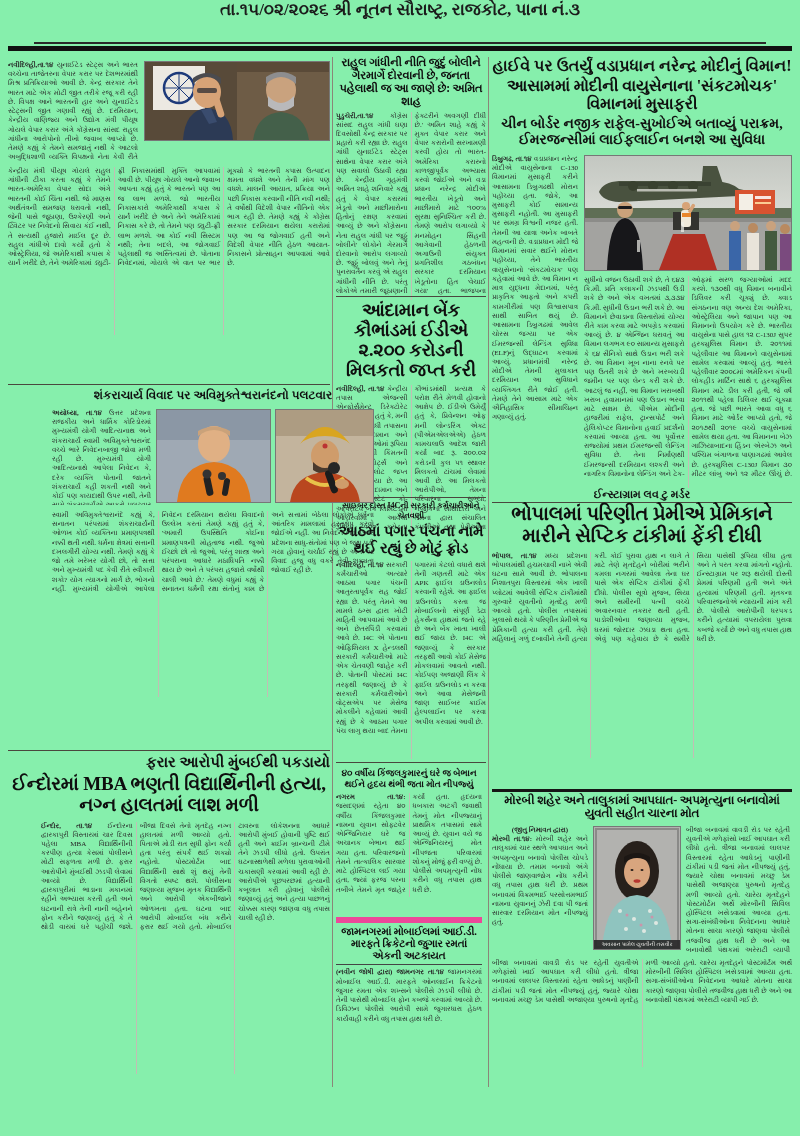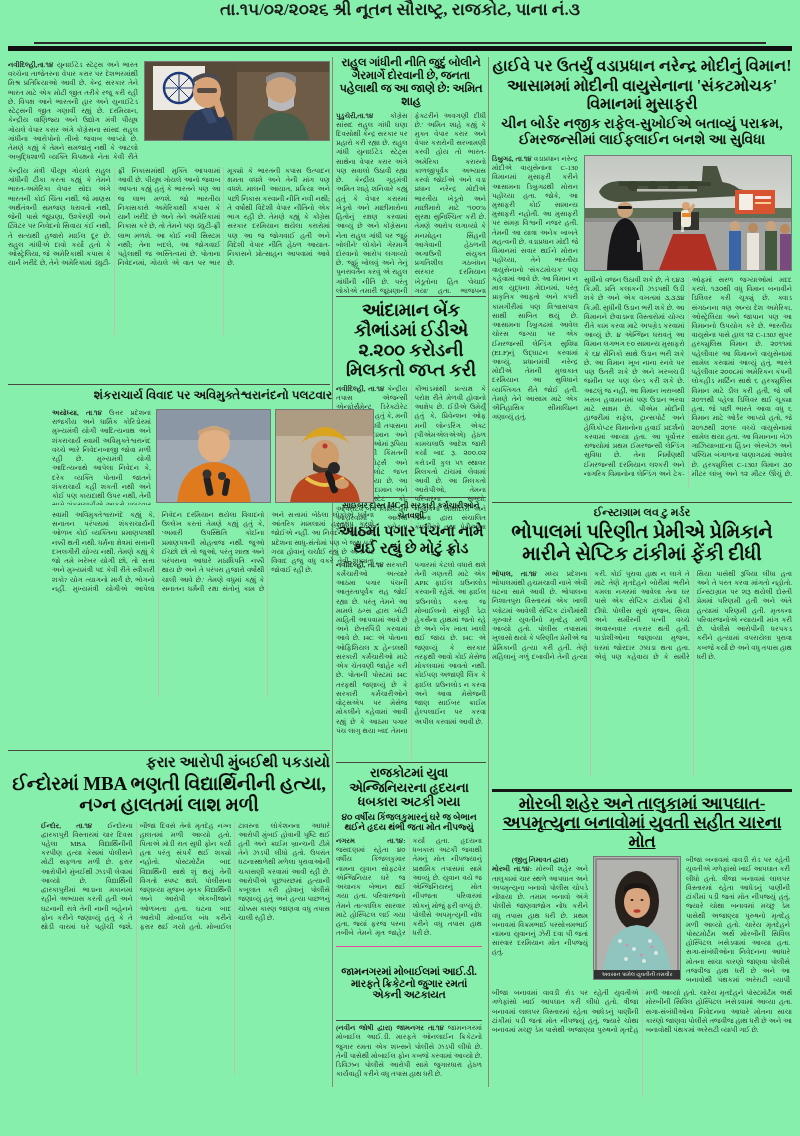--- a/index.html
+++ b/index.html
@@ -206,57 +206,56 @@
           <rect x="52" y="60" width="7" height="24" rx="3.5" fill="#1c1c1c" transform="rotate(-20 55 72)"></rect>
           <circle cx="58" cy="58" r="6" fill="#262626"></circle>
           <ellipse cx="66" cy="74" rx="7" ry="5" fill="#cf9c6b"></ellipse>
         </svg>
       </div>
     </div>
     <div class="body-text cols3" style="margin-top:6px;height:186px;">સ્વામી અવિમુક્તેશ્વરાનંદે કહ્યું કે, સનાતન પરંપરામાં શંકરાચાર્યની ઓળખ કોઈ વ્યક્તિના પ્રમાણપત્રથી નક્કી થતી નથી. ધર્મના ક્ષેત્રમાં સત્તાની દખલગીરી યોગ્ય નથી. તેમણે કહ્યું કે જો તમે ખરેખર યોગી છો, તો સત્તા અને મુખ્યમંત્રી પદ કેવી રીતે સ્વીકારી શકો? યોગ ત્યાગનો માર્ગ છે, ભોગનો નહીં. મુખ્યમંત્રી યોગીએ આપેલા નિવેદન દરમિયાન થયેલા વિવાદનો ઉલ્લેખ કરતાં તેમણે કહ્યું હતું કે, 'અમારી ઉપસ્થિતિ કોઈના પ્રમાણપત્રની મોહતાજ નથી. જુઓ ઈચ્છો છો તો જુઓ, પરંતુ શાસ્ત્ર અને પરંપરાના આધારે મઠાધિપતિ નક્કી થાય છે અને તે પરંપરા હજારો વર્ષોથી ચાલી આવે છે.' તેમણે વધુમાં કહ્યું કે સનાતન ધર્મની રક્ષા સંતોનું કામ છે અને સત્તામાં બેઠેલા લોકોએ ધર્મના આંતરિક મામલામાં હસ્તક્ષેપ કરવો જોઈએ નહીં. આ નિવેદન બાદ ઉત્તર પ્રદેશના સાધુ-સંતોમાં પણ બે જૂથ પડી ગયા હોવાનું ચર્ચાઈ રહ્યું છે અને આ વિવાદ હજુ વધુ વકરે તેવી શક્યતા જોવાઈ રહી છે.</div>
   </div>
   <div class="hrule" style="left:8px;top:750px;width:322px;"></div>
 
-  <div class="abs" style="left:492px;top:506px;width:300px;height:280px;">
+  <div class="abs" style="left:492px;top:488px;width:300px;height:280px;">
     <div class="kicker" style="font-size:11px;">ઈન્સ્ટાગ્રામ લવ ટુ મર્ડર</div>
     <div class="hl" style="font-size:19.5px;margin-top:2px;">ભોપાલમાં પરિણીત પ્રેમીએ પ્રેમિકાને મારીને સેપ્ટિક ટાંકીમાં ફેંકી દીધી</div>
     <div class="body-text cols3" style="margin-top:5px;height:206px;">
       <span class="dateline">ભોપાલ, તા.૧૪</span>
       <span>મધ્ય પ્રદેશના ભોપાલમાંથી હચમચાવી નાખે એવી ઘટના સામે આવી છે. ભોપાલના નિશાતપુરા વિસ્તારમાં એક ખાલી પ્લોટમાં આવેલી સેપ્ટિક ટાંકીમાંથી ગુરુવારે યુવતીનો મૃતદેહ મળી આવ્યો હતો. પોલીસ તપાસમાં ખુલાસો થયો કે પરિણીત પ્રેમીએ જ પ્રેમિકાની હત્યા કરી હતી. તેણે મહિલાનું ગળું દબાવીને તેની હત્યા કરી. કોઈ પુરાવા હાથ ન લાગે તે માટે તેણે મૃતદેહને બોરીમાં ભરીને કમલા નગરમાં આવેલા તેના ઘર પાસે એક સેપ્ટિક ટાંકીમાં ફેંકી દીધો. પોલીસ સૂત્રો મુજબ, સિયા અને સમીરની પત્ની વચ્ચે અવારનવાર તકરાર થતી હતી. પાડોશીઓના જણાવ્યા મુજબ, ઘરમાં જોરદાર ઝઘડા થતા હતા. એવું પણ કહેવાય છે કે સમીરે સિયા પાસેથી રૂપિયા લીધા હતા અને તે પરત કરવા માંગતો નહોતો. ઈન્સ્ટાગ્રામ પર શરૂ થયેલી દોસ્તી પ્રેમમાં પરિણમી હતી અને અંતે હત્યામાં પરિણમી હતી. મૃતકના પરિવારજનોએ ન્યાયની માંગ કરી છે. પોલીસે આરોપીની ધરપકડ કરીને હત્યામાં વપરાયેલા પુરાવા કબજે કર્યા છે અને વધુ તપાસ હાથ ધરી છે.</span>
     </div>
   </div>
   <div class="hrule2" style="left:492px;top:789px;width:300px;"></div>
 
   <div class="abs" style="left:8px;top:754px;width:322px;height:334px;">
     <div class="kicker" style="font-size:15px;text-align:right;">ફરાર આરોપી મુંબઈથી પકડાયો</div>
     <div class="hl" style="font-size:19px;margin-top:2px;">ઈન્દોરમાં MBA ભણતી વિદ્યાર્થિનીની હત્યા, નગ્ન હાલતમાં લાશ મળી</div>
     <div class="body-text cols3" style="margin-top:6px;height:252px;margin-left:33px;">
       <span class="dateline">ઈન્દોર, તા.૧૪</span>
       <span>ઈન્દોરના દ્વારકાપુરી વિસ્તારમાં ચાર દિવસ પહેલા MBA વિદ્યાર્થિનીની કરપીણ હત્યા કેસમાં પોલીસને મોટી સફળતા મળી છે. ફરાર આરોપીને મુંબઈથી ઝડપી લેવામાં આવ્યો છે. વિદ્યાર્થિની દ્વારકાપુરીમાં ભાડાના મકાનમાં રહીને અભ્યાસ કરતી હતી અને ઘટનાની રાત્રે તેની નાની બહેનને ફોન કરીને જણાવ્યું હતું કે તે થોડી વારમાં ઘરે પહોંચી જશે. બીજા દિવસે તેનો મૃતદેહ નગ્ન હાલતમાં મળી આવ્યો હતો. પિતાએ મોડી રાત સુધી ફોન કર્યા હતા પરંતુ સંપર્ક થઈ શક્યો નહોતો. પોસ્ટમોર્ટમ બાદ વિદ્યાર્થિની સાથે શું થયું તેની વિગતો સ્પષ્ટ થશે. પોલીસના જણાવ્યા મુજબ મૃતક વિદ્યાર્થિની અને આરોપી એકબીજાને ઓળખતા હતા. ઘટના બાદ આરોપી મોબાઈલ બંધ કરીને ફરાર થઈ ગયો હતો. મોબાઈલ ટાવરના લોકેશનના આધારે આરોપી મુંબઈ હોવાની પુષ્ટિ થઈ હતી અને ક્રાઈમ બ્રાન્ચની ટીમે તેને ઝડપી લીધો હતો. ઉપરાંત ઘટનાસ્થળેથી મળેલા પુરાવાઓની ચકાસણી કરવામાં આવી રહી છે. આરોપીએ પૂછપરછમાં હત્યાની કબૂલાત કરી હોવાનું પોલીસે જણાવ્યું હતું અને હત્યા પાછળનું ચોક્કસ કારણ જાણવા વધુ તપાસ ચાલી રહી છે.</span>
     </div>
   </div>
 
   <div class="abs" style="left:336px;top:766px;width:146px;height:322px;">
-    <div class="hl" style="font-size:13px;">રાજકોટમાં યુવા એન્જિનિયરના હૃદયના ધબકારા અટકી ગયા</div>
     <div class="subhead" style="font-size:9px;margin-top:2px;">૪૦ વર્ષીય કિંજલકુમારનું ઘરે જ બેભાન થઈને હૃદય થંભી જતા મોત નીપજ્યું</div>
     <div class="body-text cols2" style="margin-top:4px;height:104px;">
       <span class="dateline">નગરમ તા.૧૪:</span>
       <span>જસદણમાં રહેતા ૪૦ વર્ષીય કિંજલકુમાર નામના યુવાન સોફ્ટવેર એન્જિનિયર ઘરે જ અચાનક બેભાન થઈ ગયા હતા. પરિવારજનો તેમને તાત્કાલિક સારવાર માટે હોસ્પિટલ લઈ ગયા હતા, જ્યાં ફરજ પરના તબીબે તેમને મૃત જાહેર કર્યા હતા. હૃદયના ધબકારા અટકી જવાથી તેમનું મોત નીપજ્યાનું પ્રાથમિક તપાસમાં સામે આવ્યું છે. યુવાન વયે જ એન્જિનિયરનું મોત નીપજતા પરિવારમાં શોકનું મોજું ફરી વળ્યું છે. પોલીસે અપમૃત્યુની નોંધ કરીને વધુ તપાસ હાથ ધરી છે.</span>
     </div>
-    <div style="border-top:1px solid #ec4899;border-bottom:1px solid #444;margin-top:5px;padding:19px 0;">
+    <div style="border-top:6px solid #ec4899;border-bottom:1px solid #444;margin-top:20px;padding:3px 0;">
       <div class="hl" style="font-size:10.5px;">જામનગરમાં મોબાઈલમાં આઈ.ડી. મારફતે ક્રિકેટનો જુગાર રમતાં એકની અટકાયત</div>
     </div>
     <div class="body-text" style="margin-top:3px;height:120px;">
       <span class="dateline">(નવીન જોષી દ્વારા) જામનગર તા.૧૪</span>
       <span>જામનગરમાં મોબાઈલ આઈ.ડી. મારફતે ઓનલાઈન ક્રિકેટનો જુગાર રમતા એક શખ્સને પોલીસે ઝડપી લીધો છે. તેની પાસેથી મોબાઈલ ફોન કબજે કરવામાં આવ્યો છે. ડિવિઝન પોલીસે આરોપી સામે જુગારધારા હેઠળ કાર્યવાહી કરીને વધુ તપાસ હાથ ધરી છે.</span>
     </div>
   </div>
 
   <div class="abs" style="left:492px;top:794px;width:300px;height:294px;">
-    <div class="hl" style="font-size:17px;text-decoration:underline;">મોરબી શહેર અને તાલુકામાં આપઘાત- અપમૃત્યુના બનાવોમાં યુવતી સહીત ચારના મોત</div>
+    <div class="hl" style="font-size:12px;">મોરબી શહેર અને તાલુકામાં આપઘાત- અપમૃત્યુના બનાવોમાં યુવતી સહીત ચારના મોત</div>
     <div class="row" style="margin-top:5px;">
       <div style="width:96px;">
         <div class="body-text" style="height:128px;">
           <span class="dateline" style="display:block;text-align:center;">(જીતુ નિમાવત દ્વારા)</span>
           <span class="dateline">મોરબી તા.૧૪:</span>
           <span>મોરબી શહેર અને તાલુકામાં ચાર સ્થળે આપઘાત અને અપમૃત્યુના બનાવો પોલીસ ચોપડે નોંધાયા છે. તમામ બનાવો અંગે પોલીસે જાણવાજોગ નોંધ કરીને વધુ તપાસ હાથ ધરી છે. પ્રથમ બનાવમાં વિક્રમભાઈ પરસોત્તમભાઈ નામના યુવાનનું ઝેરી દવા પી જતાં સારવાર દરમિયાન મોત નીપજ્યું હતું.</span>
         </div>
       </div>
       <div class="photo" style="width:86px;height:122px;margin-left:5px;background:#b7b7b4;">
         <svg width="86" height="122" viewBox="0 0 86 122">

